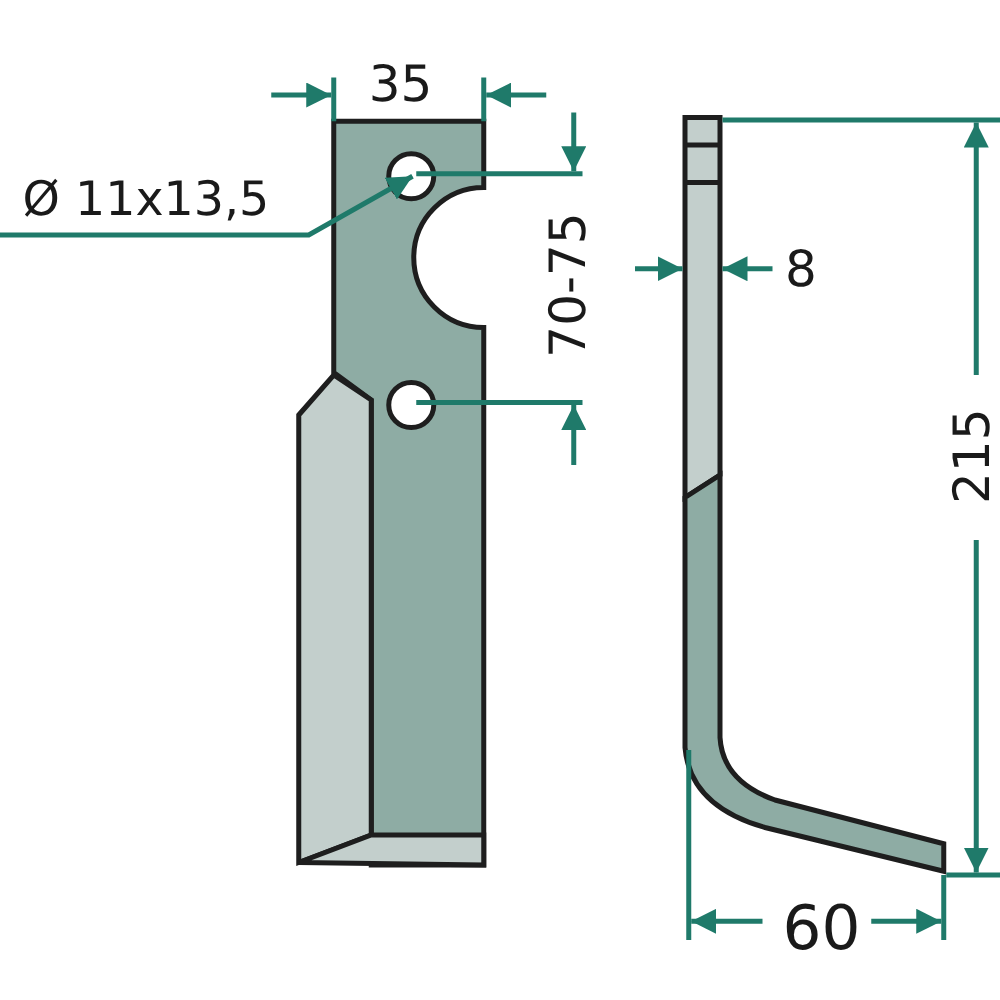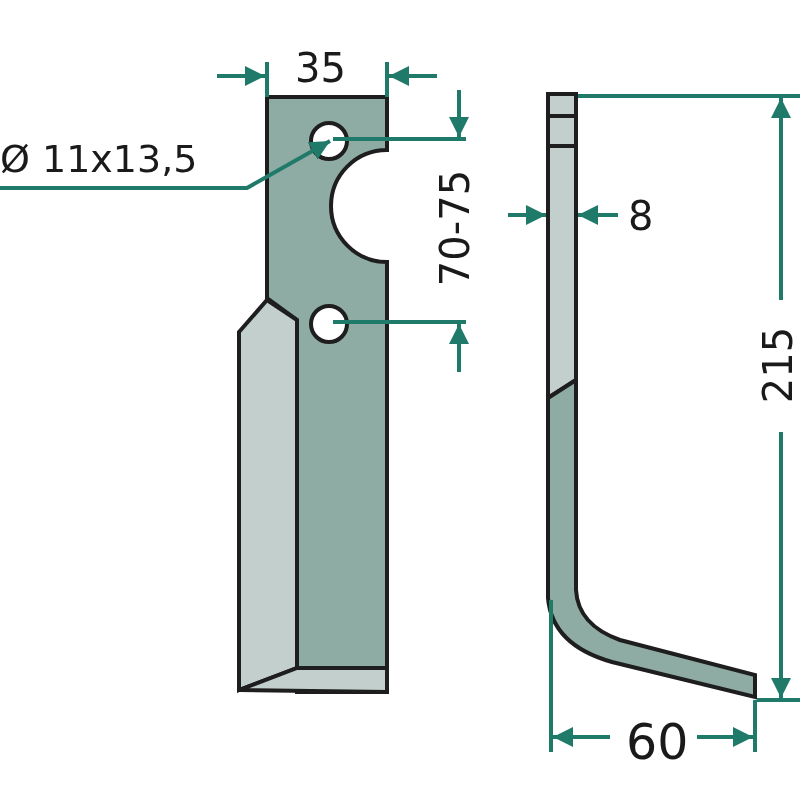--- a/index.html
+++ b/index.html
@@ -64,18 +64,18 @@
       <line x1="781" y1="432" x2="781" y2="698" marker-end="url(#arr)"></line>
 
       <line x1="551" y1="600" x2="551" y2="752"></line>
       <line x1="755" y1="700" x2="755" y2="752"></line>
       <line x1="610" y1="737" x2="553" y2="737" marker-end="url(#arr)"></line>
       <line x1="697" y1="737" x2="753" y2="737" marker-end="url(#arr)"></line>
     </g>
   </svg>
 
   <div class="lbl" style="left:295px; top:48px; font-size:40px;">35</div>
-  <div class="lbl" style="left:0; top:140px; font-size:38px;">Ø 11x13,5</div>
+  <div class="lbl" style="left:18px; top:140px; font-size:38px;">Ø 11x13,5</div>
   <div class="lbl rot" style="left:395px; top:208px; font-size:40px; width:120px; text-align:center;">70-75</div>
   <div class="lbl" style="left:628px; top:196px; font-size:40px;">8</div>
   <div class="lbl rot" style="left:728px; top:345px; font-size:40px; width:100px; text-align:center;">215</div>
   <div class="lbl" style="left:626px; top:718px; font-size:49px;">60</div>
 </div>
 
 </body></html>

